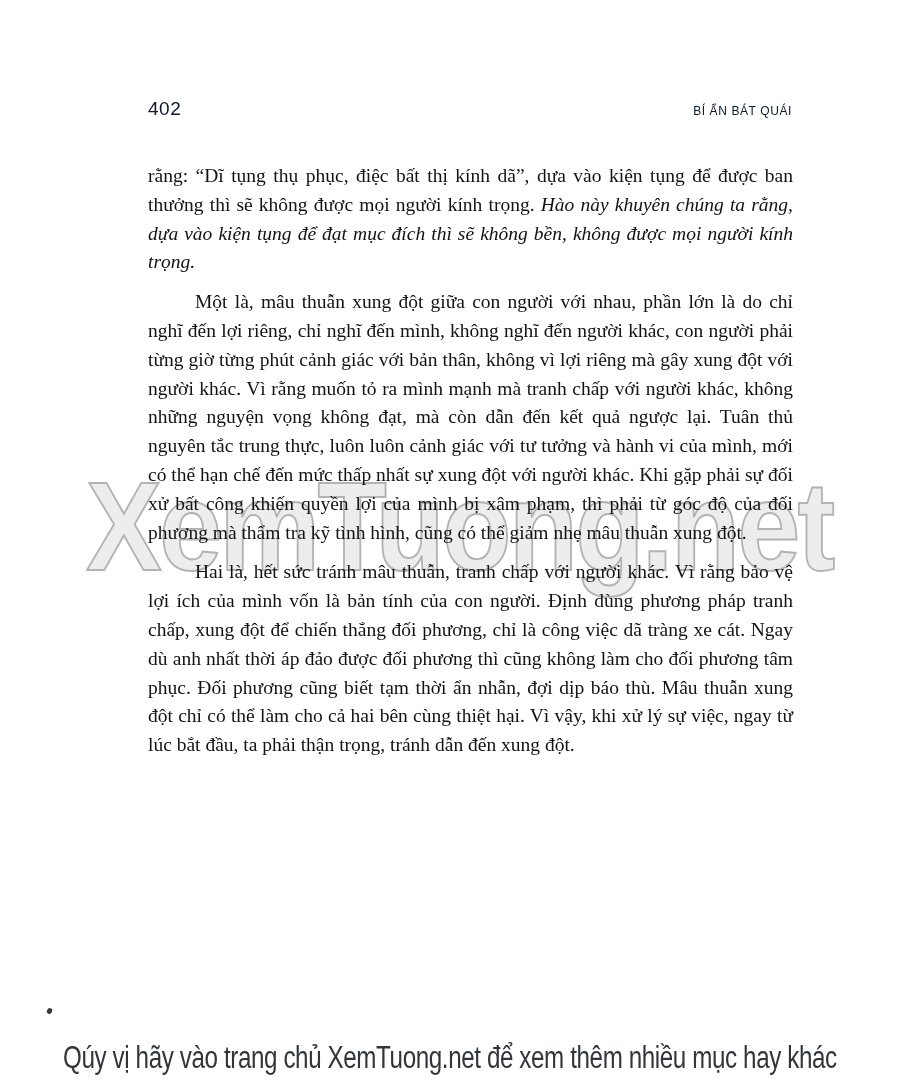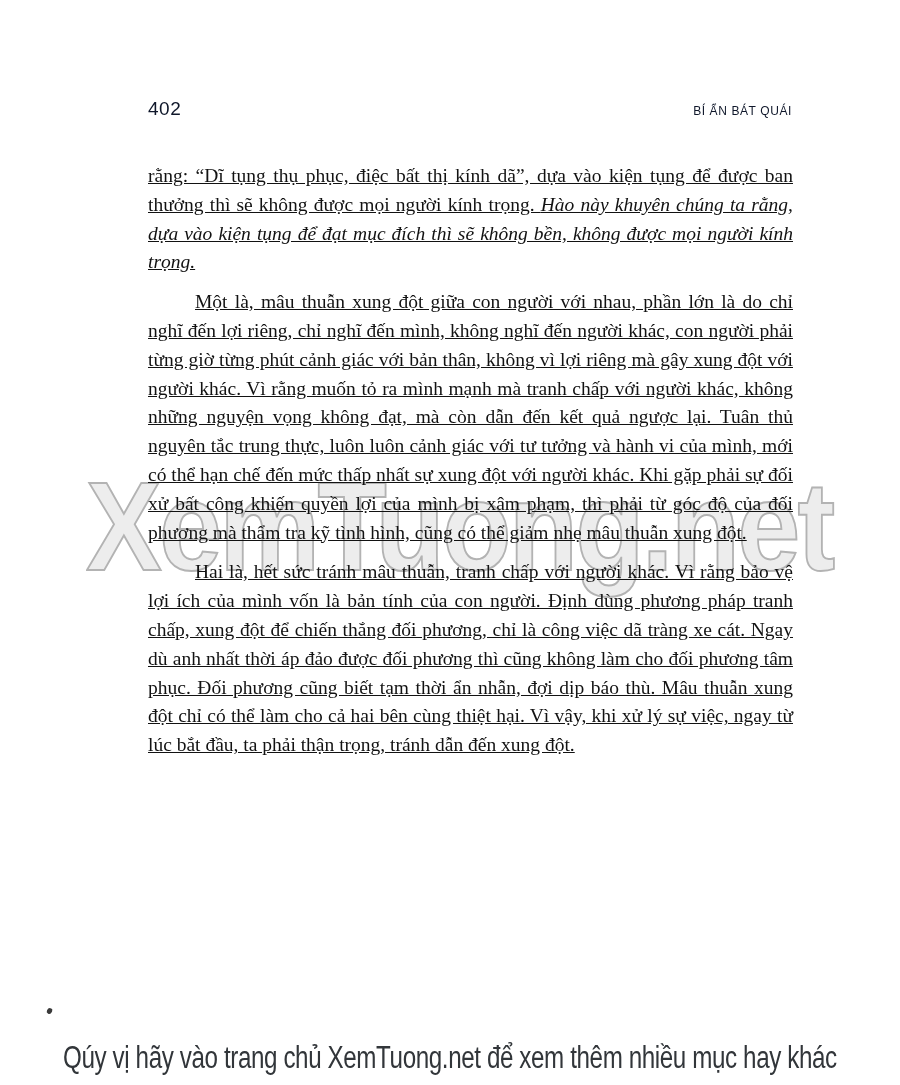--- a/index.html
+++ b/index.html
@@ -46,21 +46,20 @@
     left: 148px;
     width: 645px;
     z-index: 2;
     font-size: 19.5px;
     line-height: 28.8px;
     color: #121212;
     text-align: justify;
   }
   .body-text p {
     margin: 0 0 11px 0;
-    text-decoration: underline;
   }
   .body-text p.indent {
     text-indent: 47px;
   }
   .body-text i {
     font-style: italic;
   }
 
   
   .watermark {

